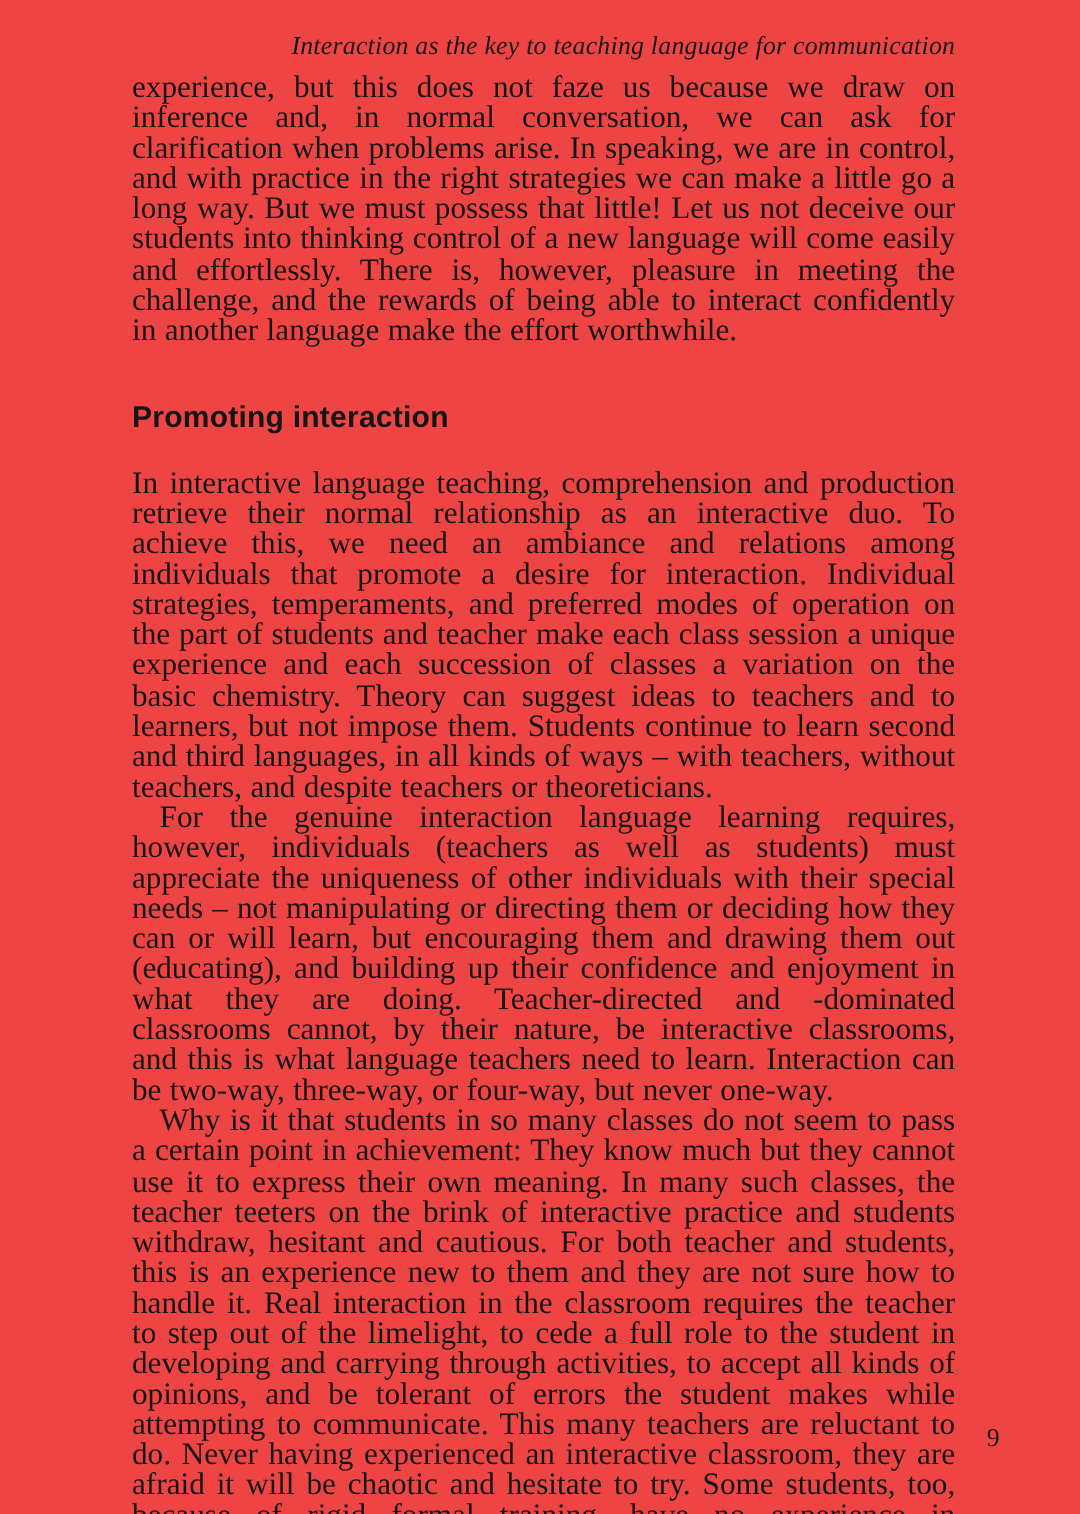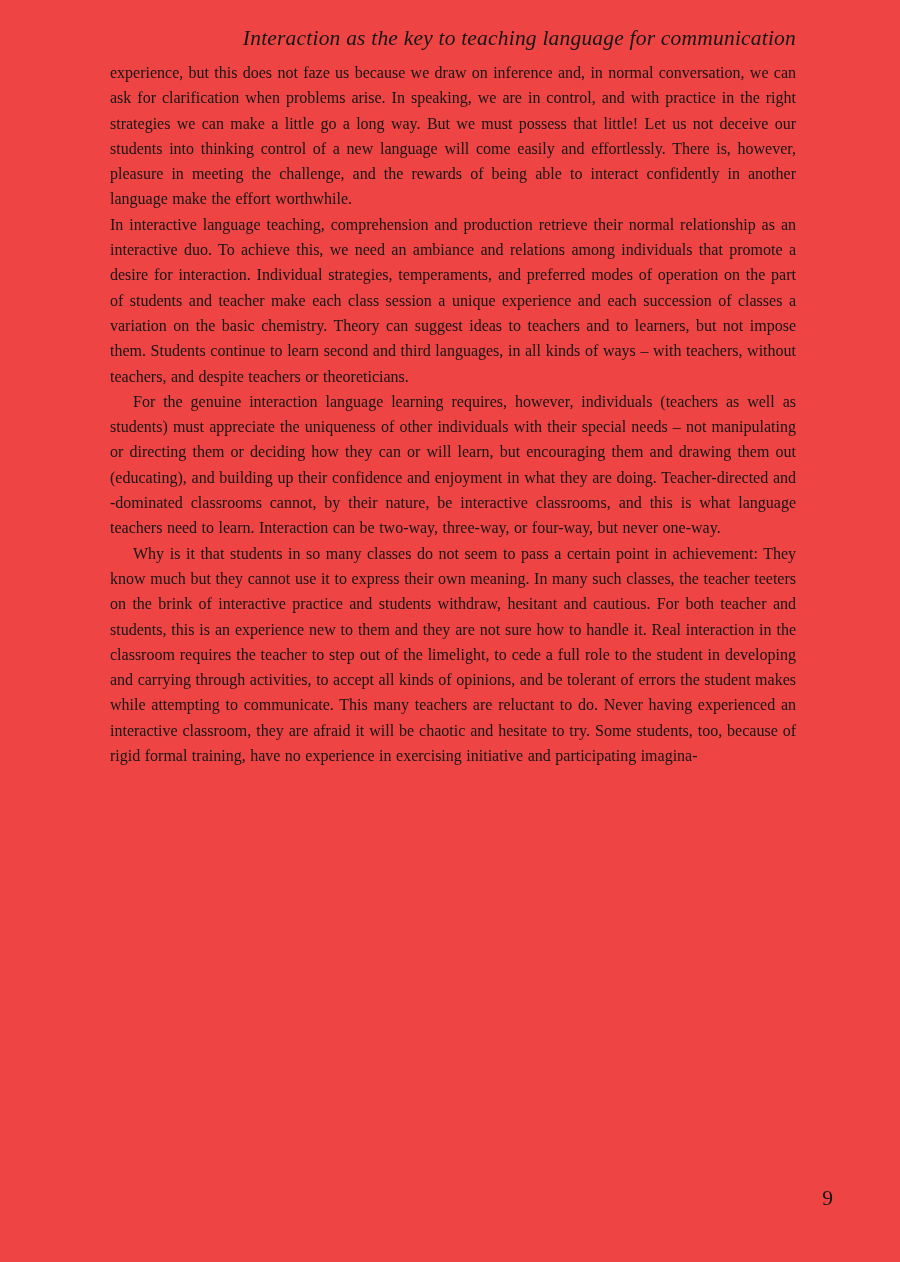--- a/index.html
+++ b/index.html
@@ -29,21 +29,21 @@
     white-space: nowrap;
   }
   .content {
     position: absolute;
     left: 110px;
     top: 60px;
     width: 686px;
   }
   .content p {
     margin: 0;
-    font-size: 16px;
+    font-size: 26px;
     line-height: 25.3px;
     text-align: justify;
     word-spacing: 0.5px;
   }
   .section-heading {
     font-family: "Liberation Sans", sans-serif;
     font-weight: bold;
     font-size: 25px;
     margin: 46px 0 27px 0;
     letter-spacing: 0.2px;
@@ -64,20 +64,21 @@
 <body>
 
 <div class="page">
 
   <div class="running-head">Interaction as the key to teaching language for communication</div>
 
   <div class="content">
 
     <p>experience, but this does not faze us because we draw on inference and, in normal conversation, we can ask for clarification when problems arise. In speaking, we are in control, and with practice in the right strategies we can make a little go a long way. But we must possess that little! Let us not deceive our students into thinking control of a new language will come easily and effortlessly. There is, however, pleasure in meeting the challenge, and the rewards of being able to interact confidently in another language make the effort worthwhile.</p>
 
+    <h2 class="section-heading">Promoting interaction</h2>
 
     <p>In interactive language teaching, comprehension and production retrieve their normal relationship as an interactive duo. To achieve this, we need an ambiance and relations among individuals that promote a desire for interaction. Individual strategies, temperaments, and preferred modes of operation on the part of students and teacher make each class session a unique experience and each succession of classes a variation on the basic chemistry. Theory can suggest ideas to teachers and to learners, but not impose them. Students continue to learn second and third languages, in all kinds of ways – with teachers, without teachers, and despite teachers or theoreticians.</p>
 
     <p class="indent"><span>For the genuine interaction language learning requires, however, individuals (teachers as well as students) must appreciate the uniqueness of other individuals with their special needs – not manipulating or directing them or deciding </span><span class="italic-word">how</span><span> they can or will learn, but encouraging them and drawing them out (educating), and building up their confidence and enjoyment in what they are doing. Teacher-directed and -dominated classrooms cannot, by their nature, be interactive classrooms, and this is what language teachers need to learn. Interaction can be two-way, three-way, or four-way, but never one-way.</span></p>
 
     <p class="indent">Why is it that students in so many classes do not seem to pass a certain point in achievement: They know much but they cannot use it to express their own meaning. In many such classes, the teacher teeters on the brink of interactive practice and students withdraw, hesitant and cautious. For both teacher and students, this is an experience new to them and they are not sure how to handle it. Real interaction in the classroom requires the teacher to step out of the limelight, to cede a full role to the student in developing and carrying through activities, to accept all kinds of opinions, and be tolerant of errors the student makes while attempting to communicate. This many teachers are reluctant to do. Never having experienced an interactive classroom, they are afraid it will be chaotic and hesitate to try. Some students, too, because of rigid formal training, have no experience in exercising initiative and participating imagina-</p>
 
   </div>
 
   <div class="page-number">9</div>

